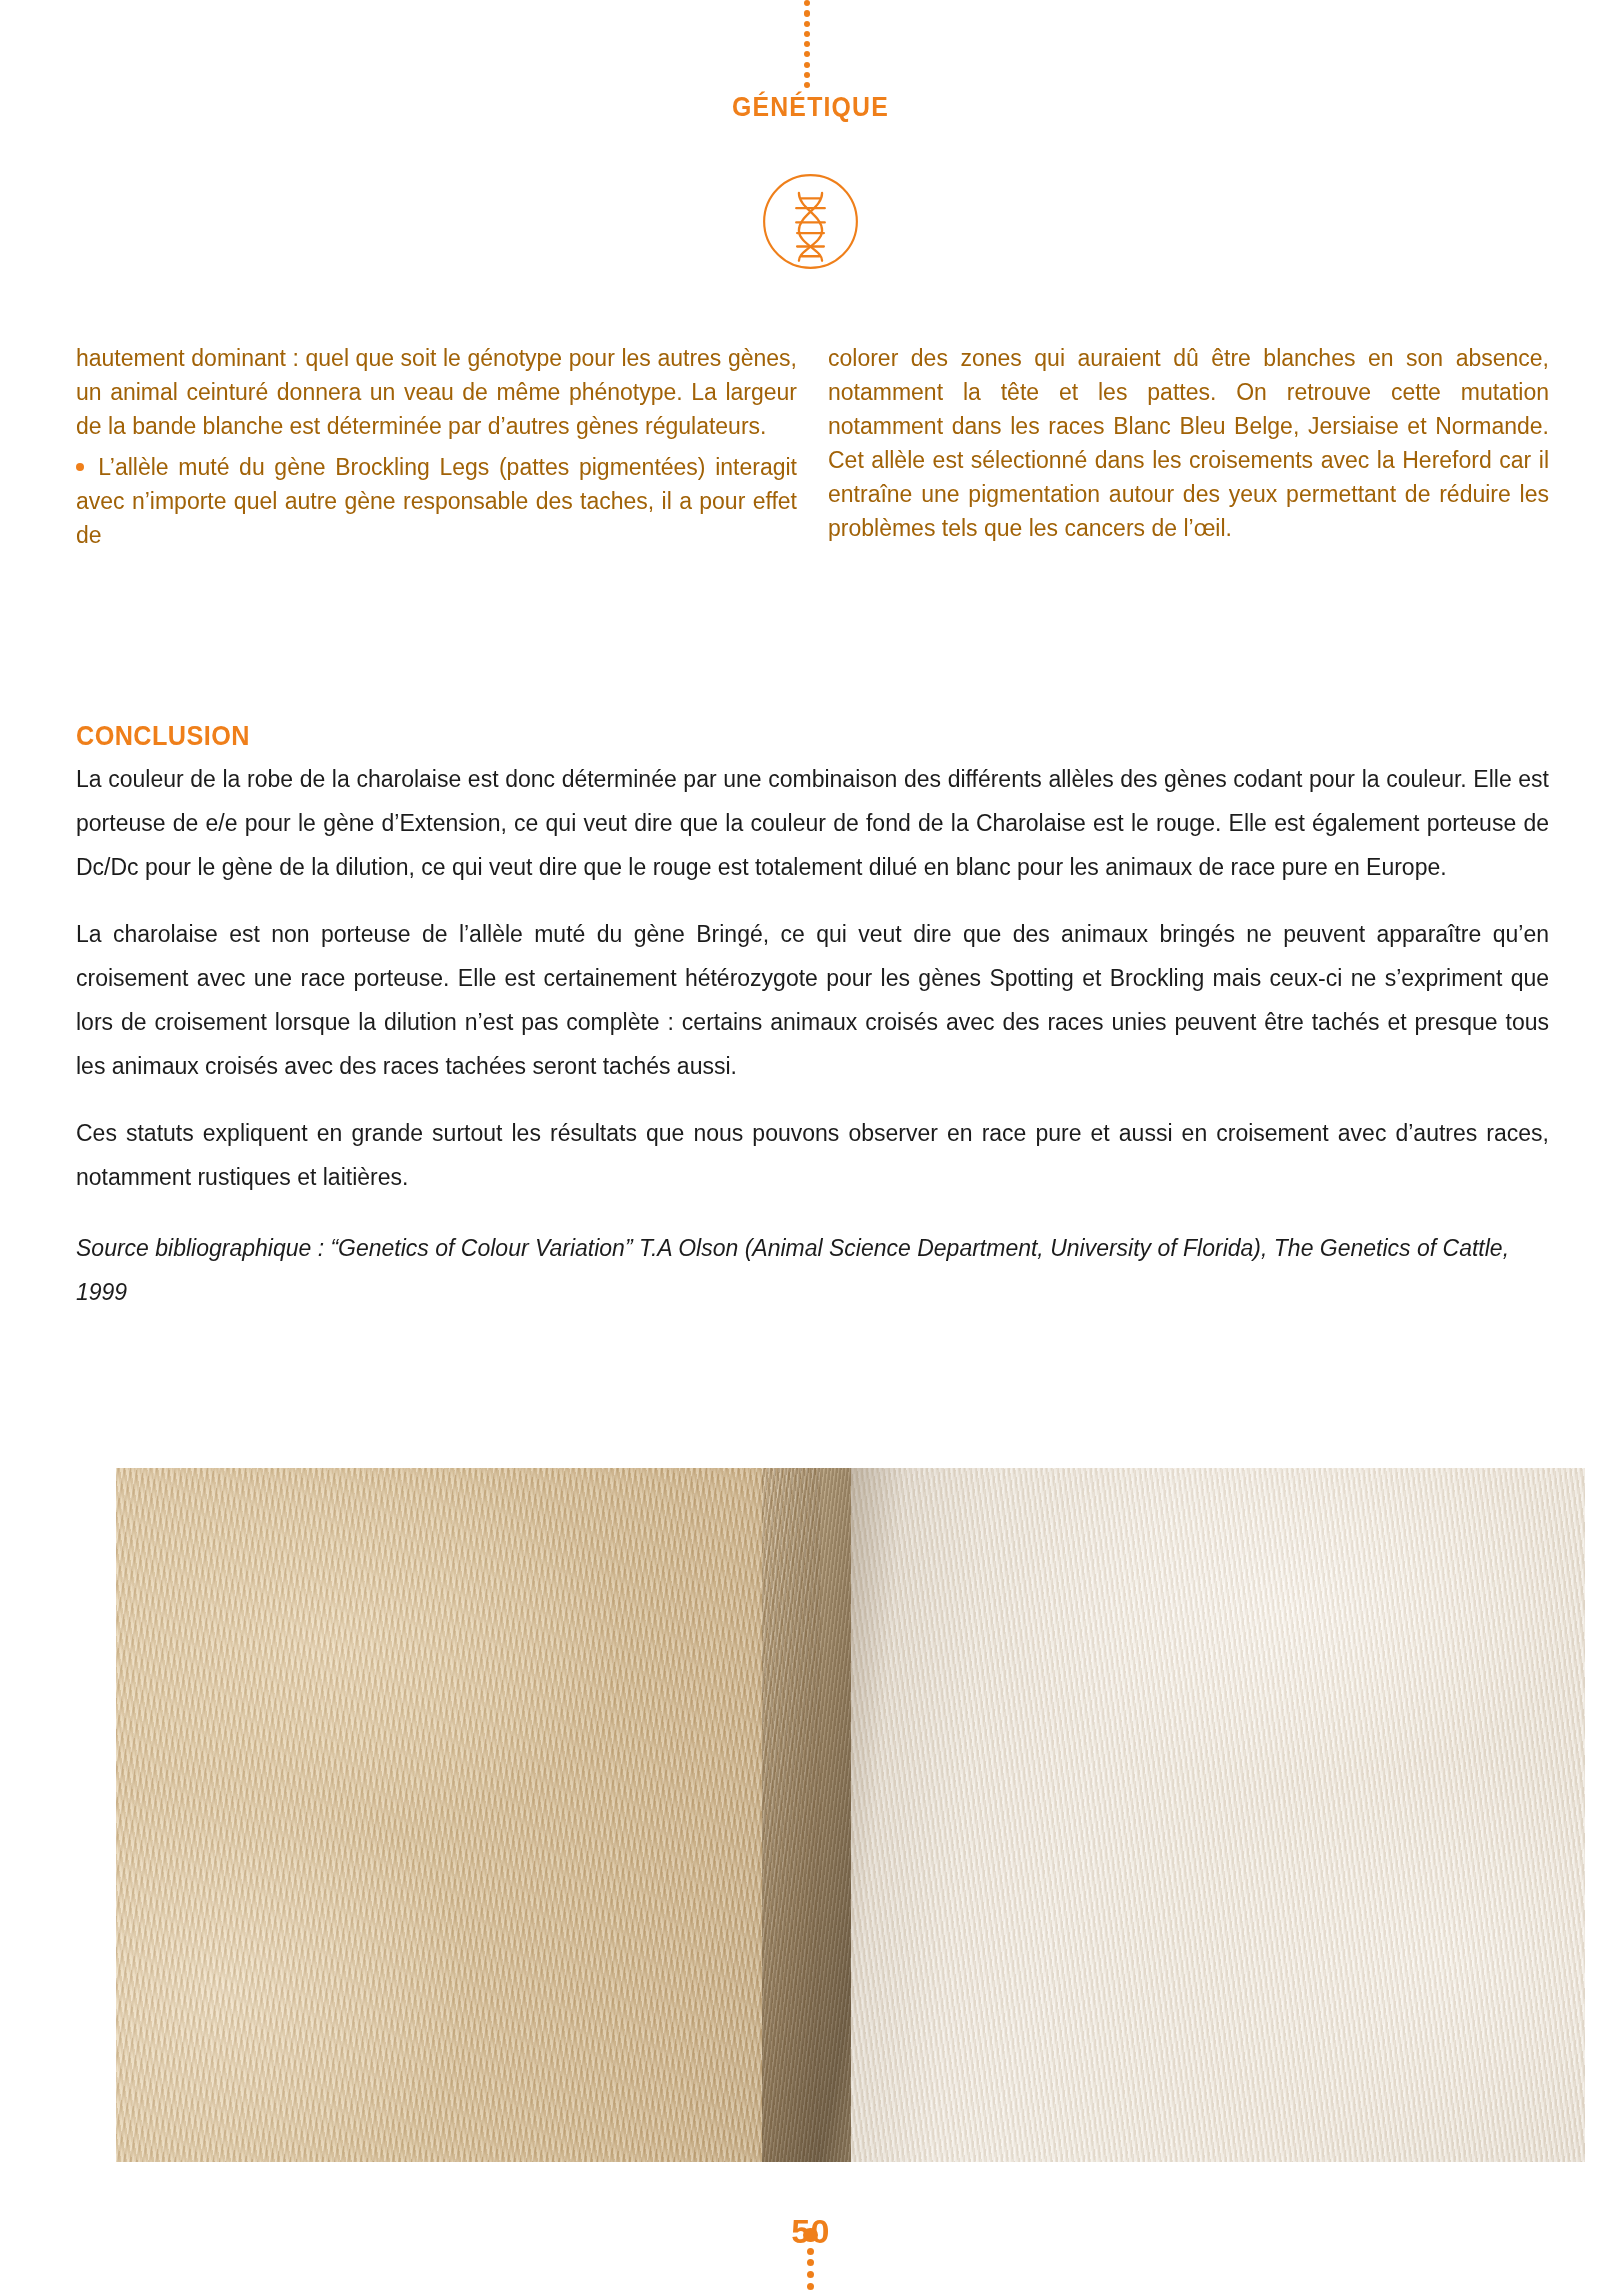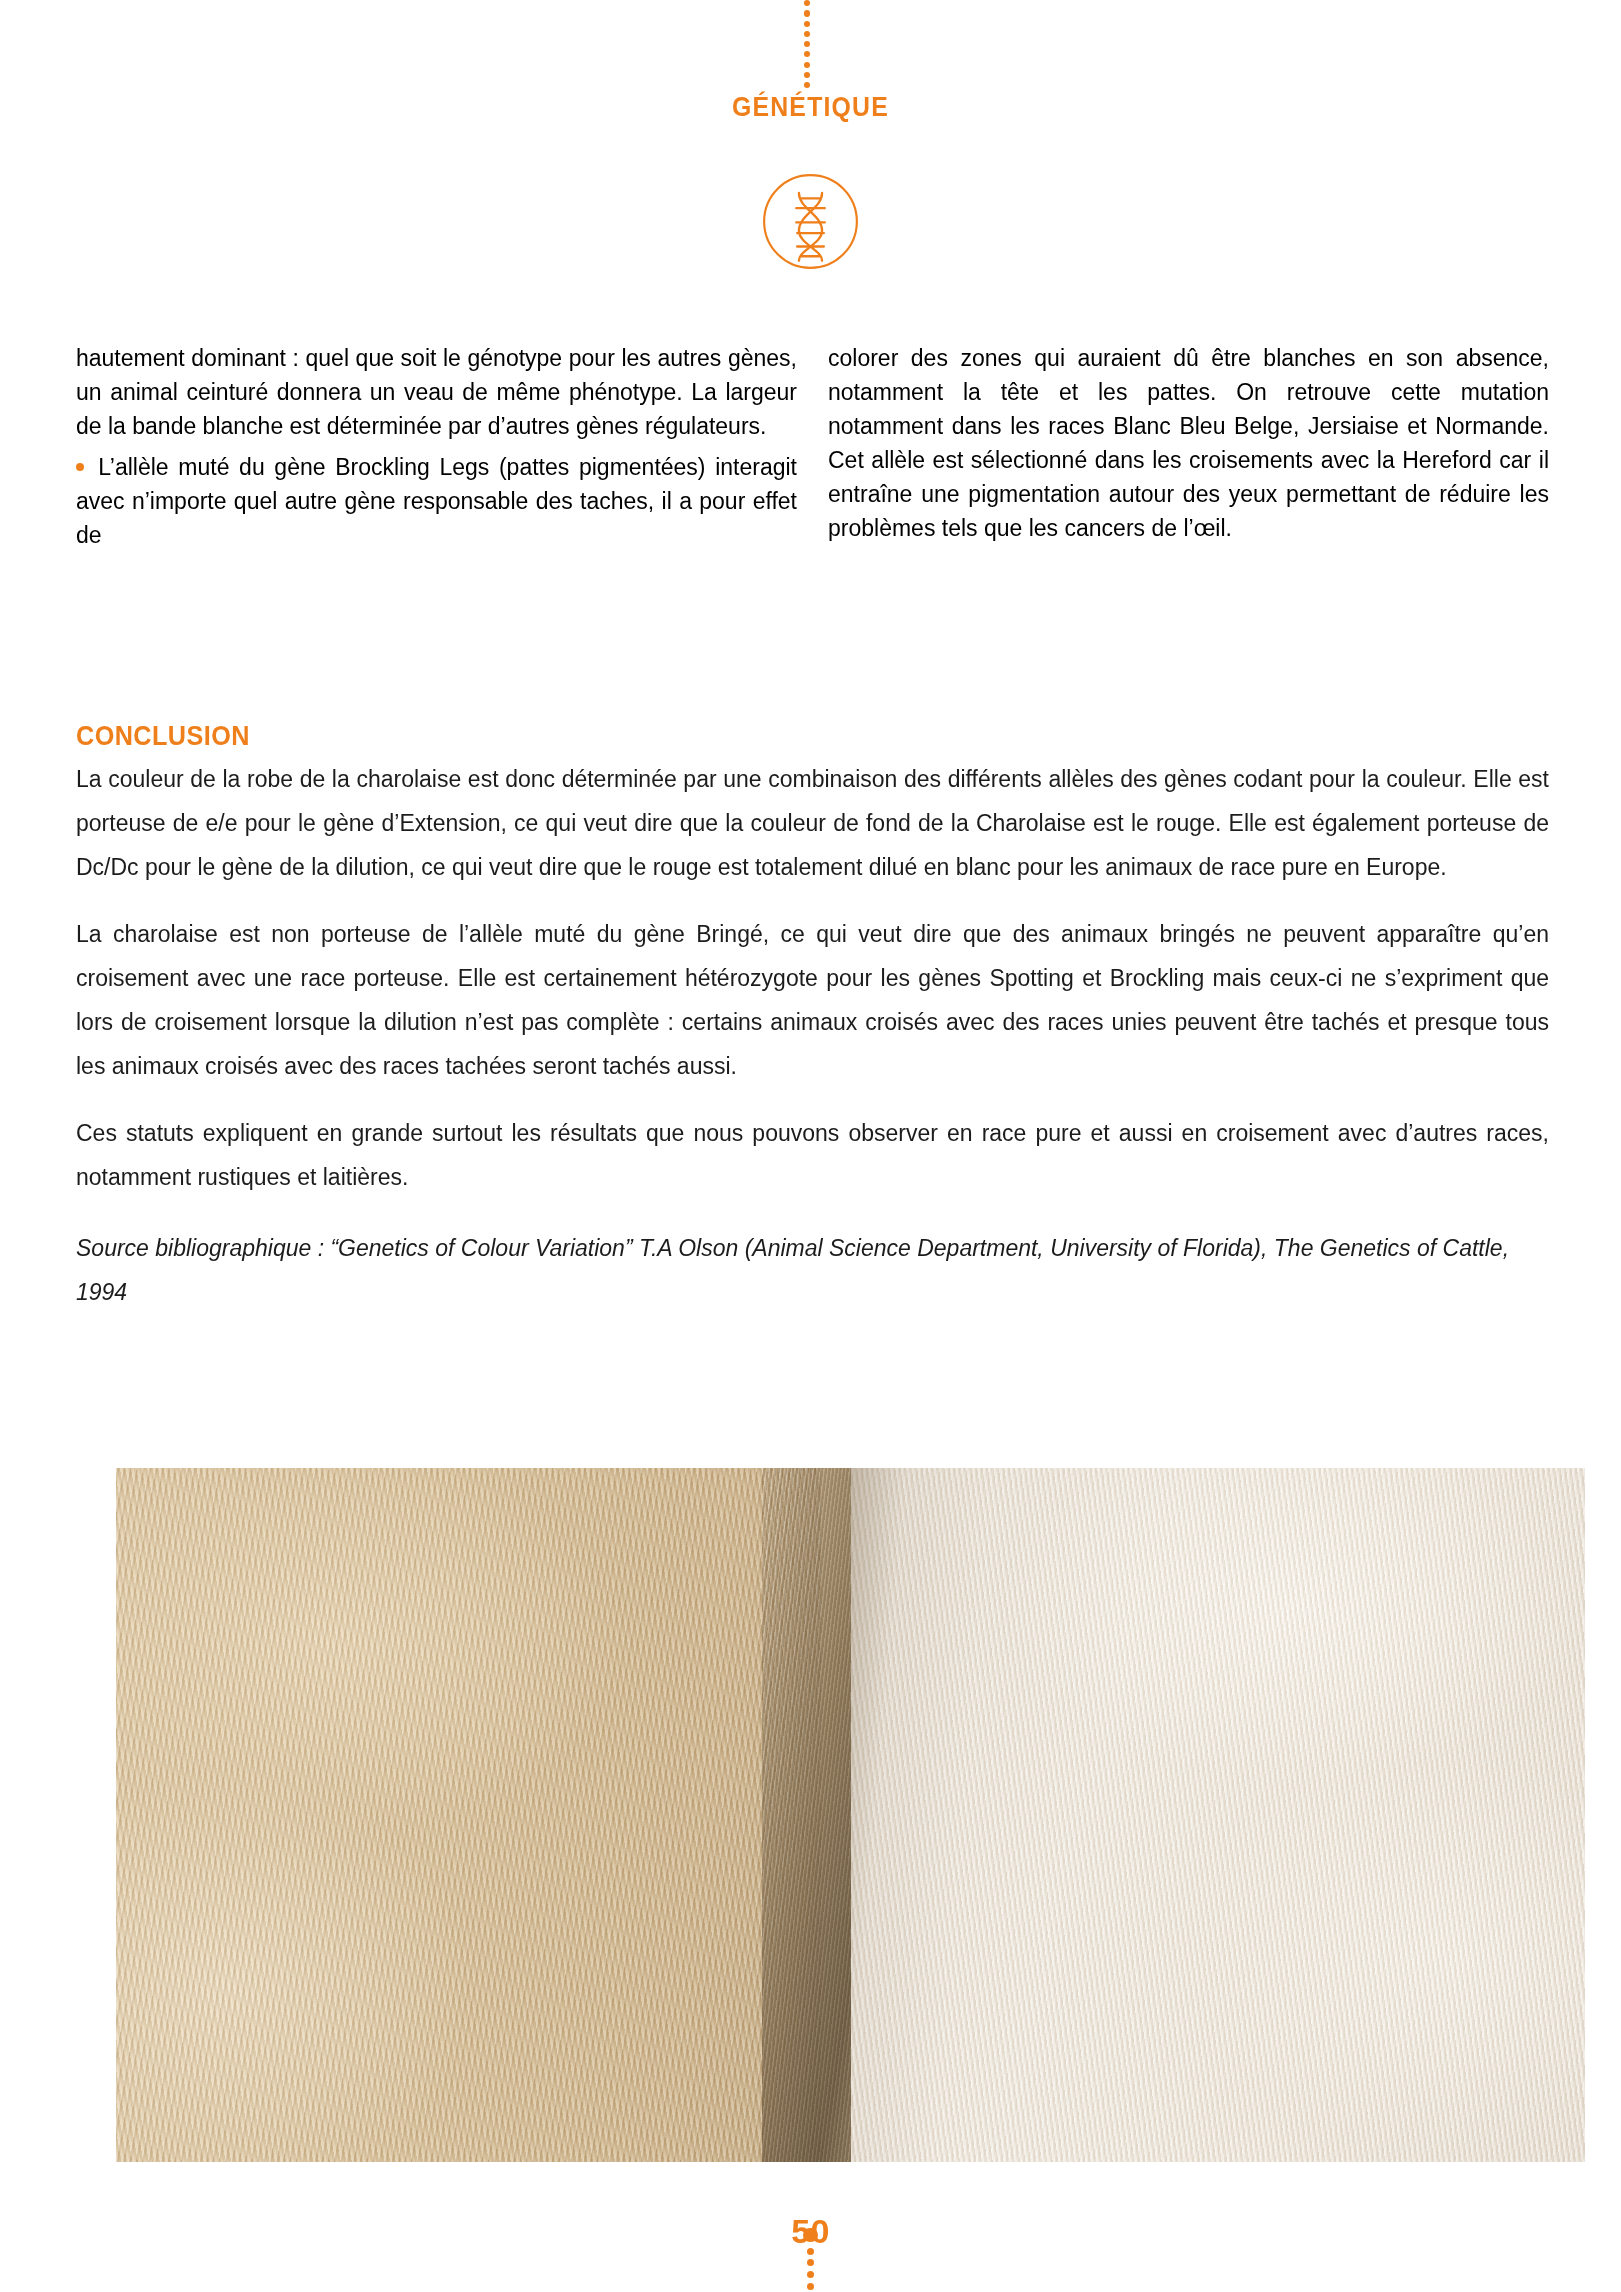--- a/index.html
+++ b/index.html
@@ -70,21 +70,21 @@
   }
   .col {
     width: 721px;
     flex: 0 0 721px;
   }
   .body-text {
     font-size: 23px;
     line-height: 34px;
     text-align: justify;
     text-justify: inter-word;
-    color: #000000;
+    color: #a16207;
     font-weight: 400;
     margin: 0;
     transform-origin: left top;
   }
   .body-text + .body-text { margin-top: 7px; }
 
   .bullet-para {
     position: relative;
     padding-left: 0;
   }
@@ -250,21 +250,21 @@
     <p class="body-text">colorer des zones qui auraient dû être blanches en son absence, notamment la tête et les pattes. On retrouve cette mutation notamment dans les races Blanc Bleu Belge, Jersiaise et Normande. Cet allèle est sélectionné dans les croisements avec la Hereford car il entraîne une pigmentation autour des yeux permettant de réduire les problèmes tels que les cancers de l’œil.</p>
   </div>
 </div>
 
 <h2 class="conclusion-head">CONCLUSION</h2>
 
 <div class="conclusion-body">
   <p>La couleur de la robe de la charolaise est donc déterminée par une combinaison des différents allèles des gènes codant pour la couleur. Elle est porteuse de e/e pour le gène d’Extension, ce qui veut dire que la couleur de fond de la Charolaise est le rouge. Elle est également porteuse de Dc/Dc pour le gène de la dilution, ce qui veut dire que le rouge est totalement dilué en blanc pour les animaux de race pure en Europe.</p>
   <p>La charolaise est non porteuse de l’allèle muté du gène Bringé, ce qui veut dire que des animaux bringés ne peuvent apparaître qu’en croisement avec une race porteuse. Elle est certainement hétérozygote pour les gènes Spotting et Brockling mais ceux-ci ne s’expriment que lors de croisement lorsque la dilution n’est pas complète : certains animaux croisés avec des races unies peuvent être tachés et presque tous les animaux croisés avec des races tachées seront tachés aussi.</p>
   <p>Ces statuts expliquent en grande surtout les résultats que nous pouvons observer en race pure et aussi en croisement avec d’autres races, notamment rustiques et laitières.</p>
-  <p class="source-line">Source bibliographique : “Genetics of Colour Variation” T.A Olson (Animal Science Department, University of Florida), The Genetics of Cattle, 1994</p>
+  <p class="source-line">Source bibliographique : “Genetics of Colour Variation” T.A Olson (Animal Science Department, University of Florida), The Genetics of Cattle, 1999</p>
 </div>
 
 <figure class="photo">
   <div class="fur-left"></div>
   <div class="fur-crease"></div>
   <div class="fur-right"></div>
 </figure>
 
 <div class="page-number">50</div>
 <div class="bottom-dots" id="bottom-dots">

